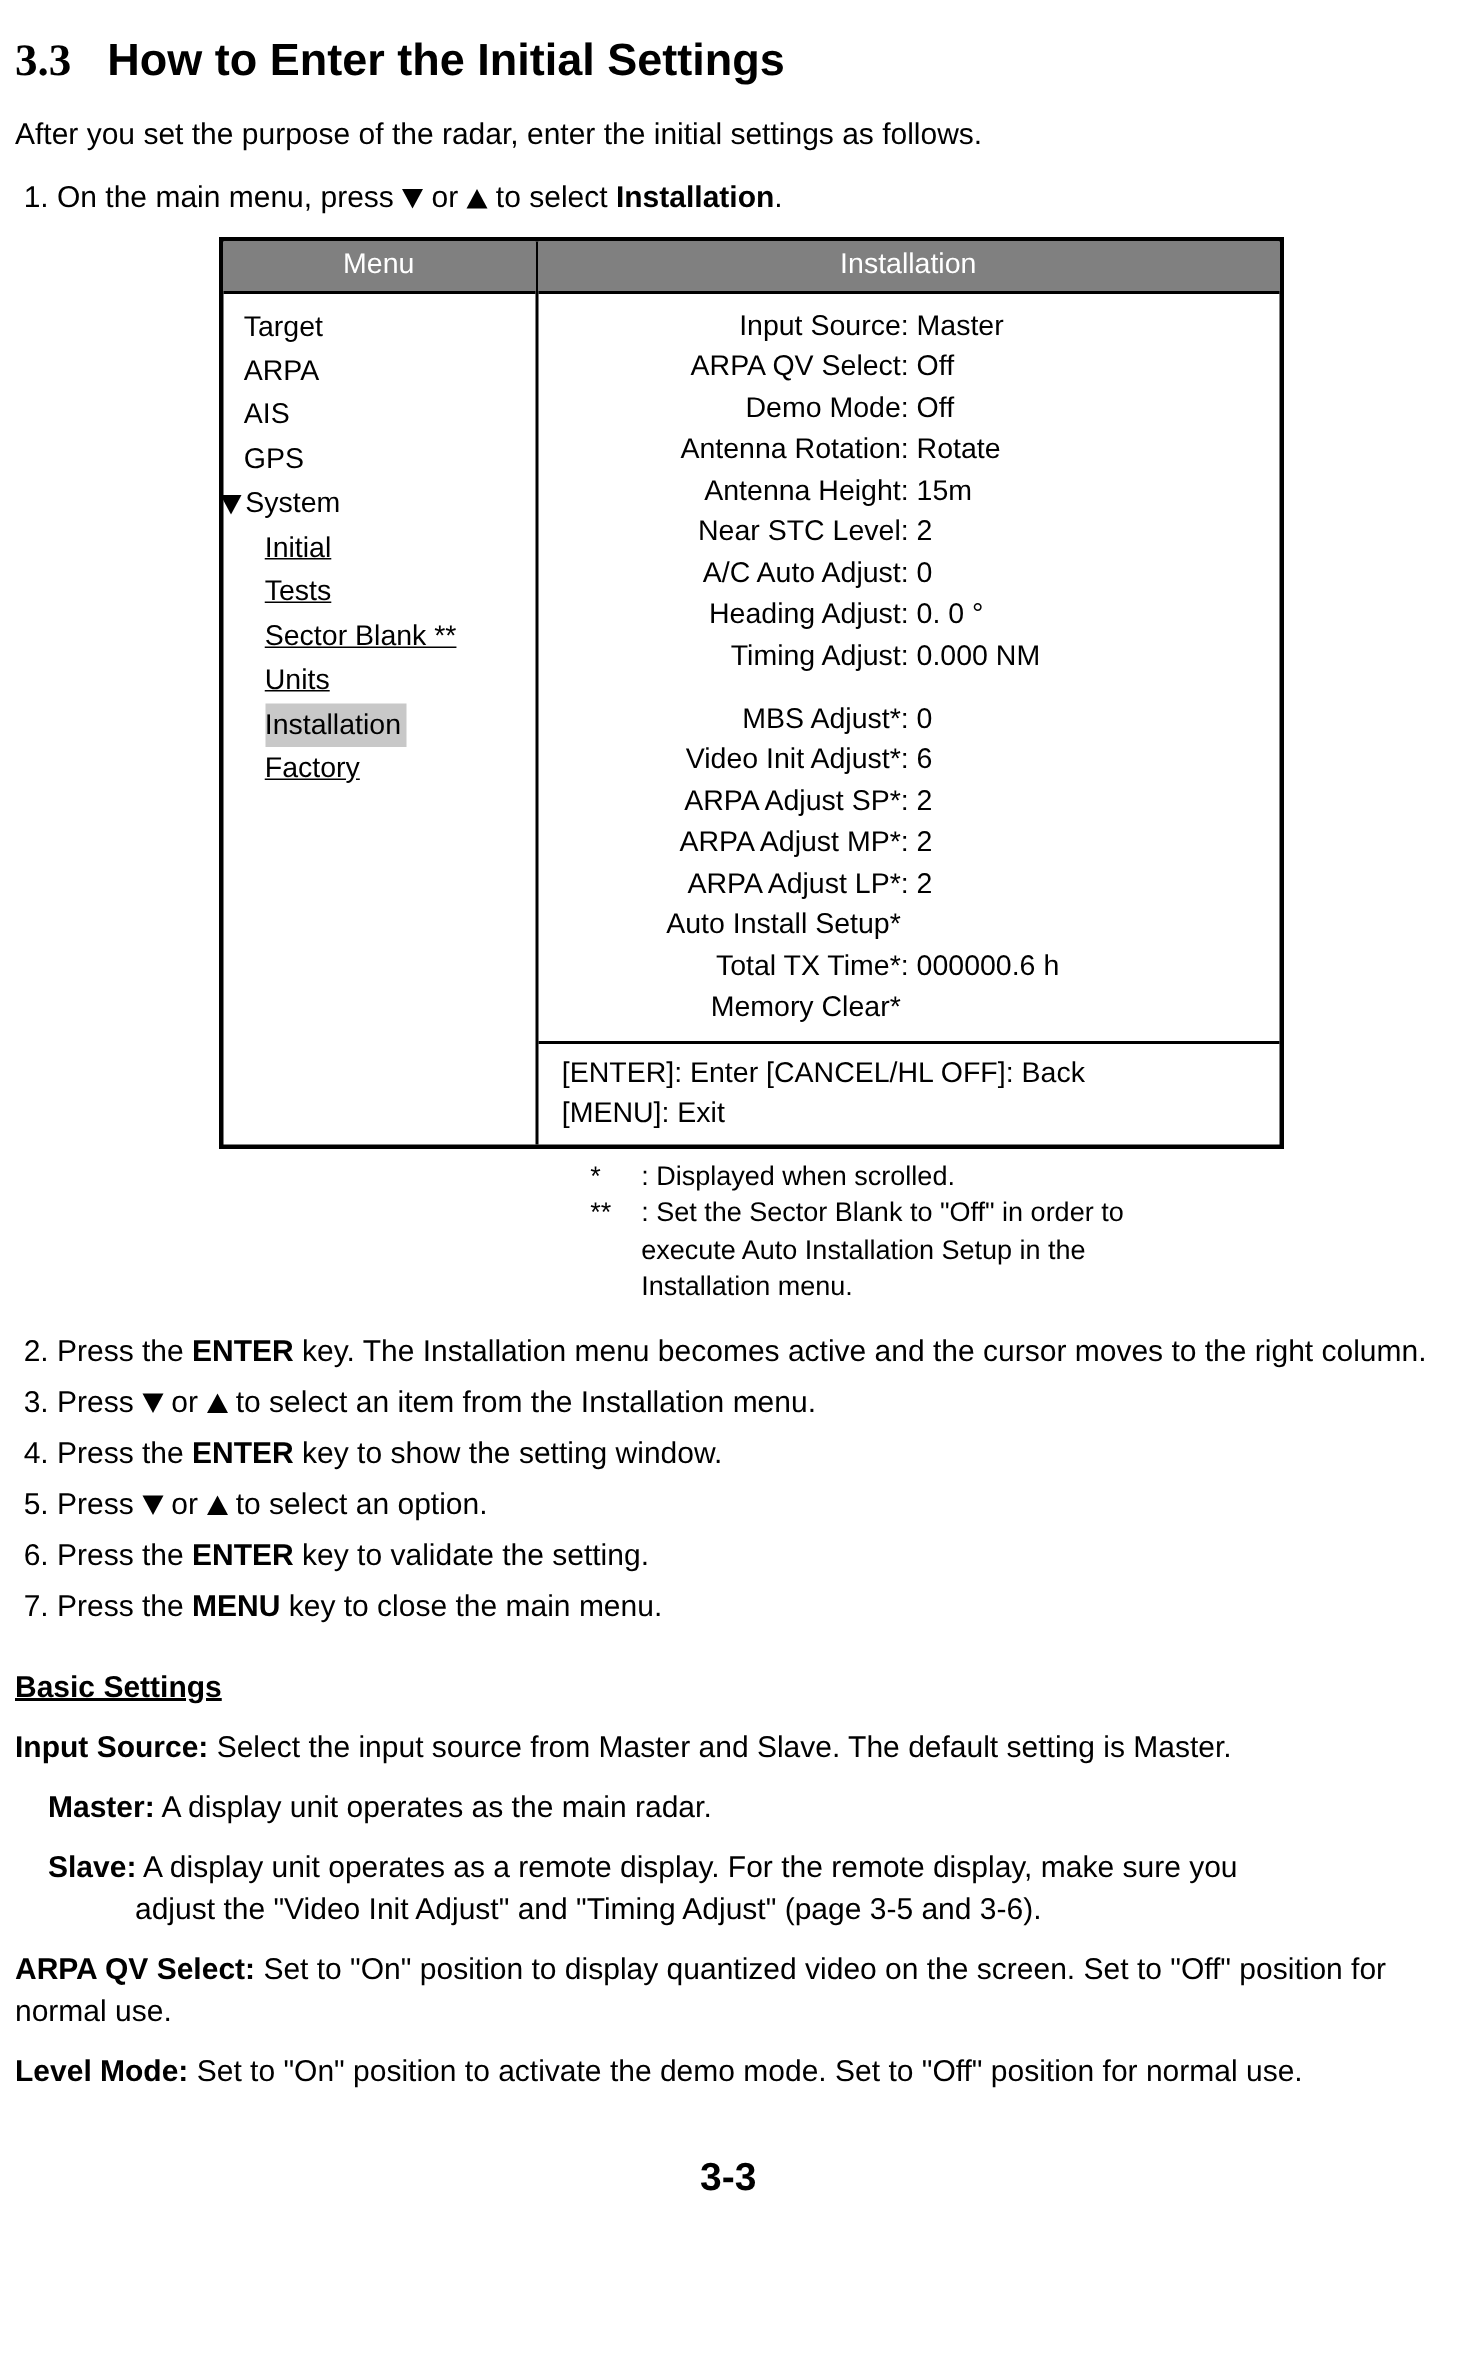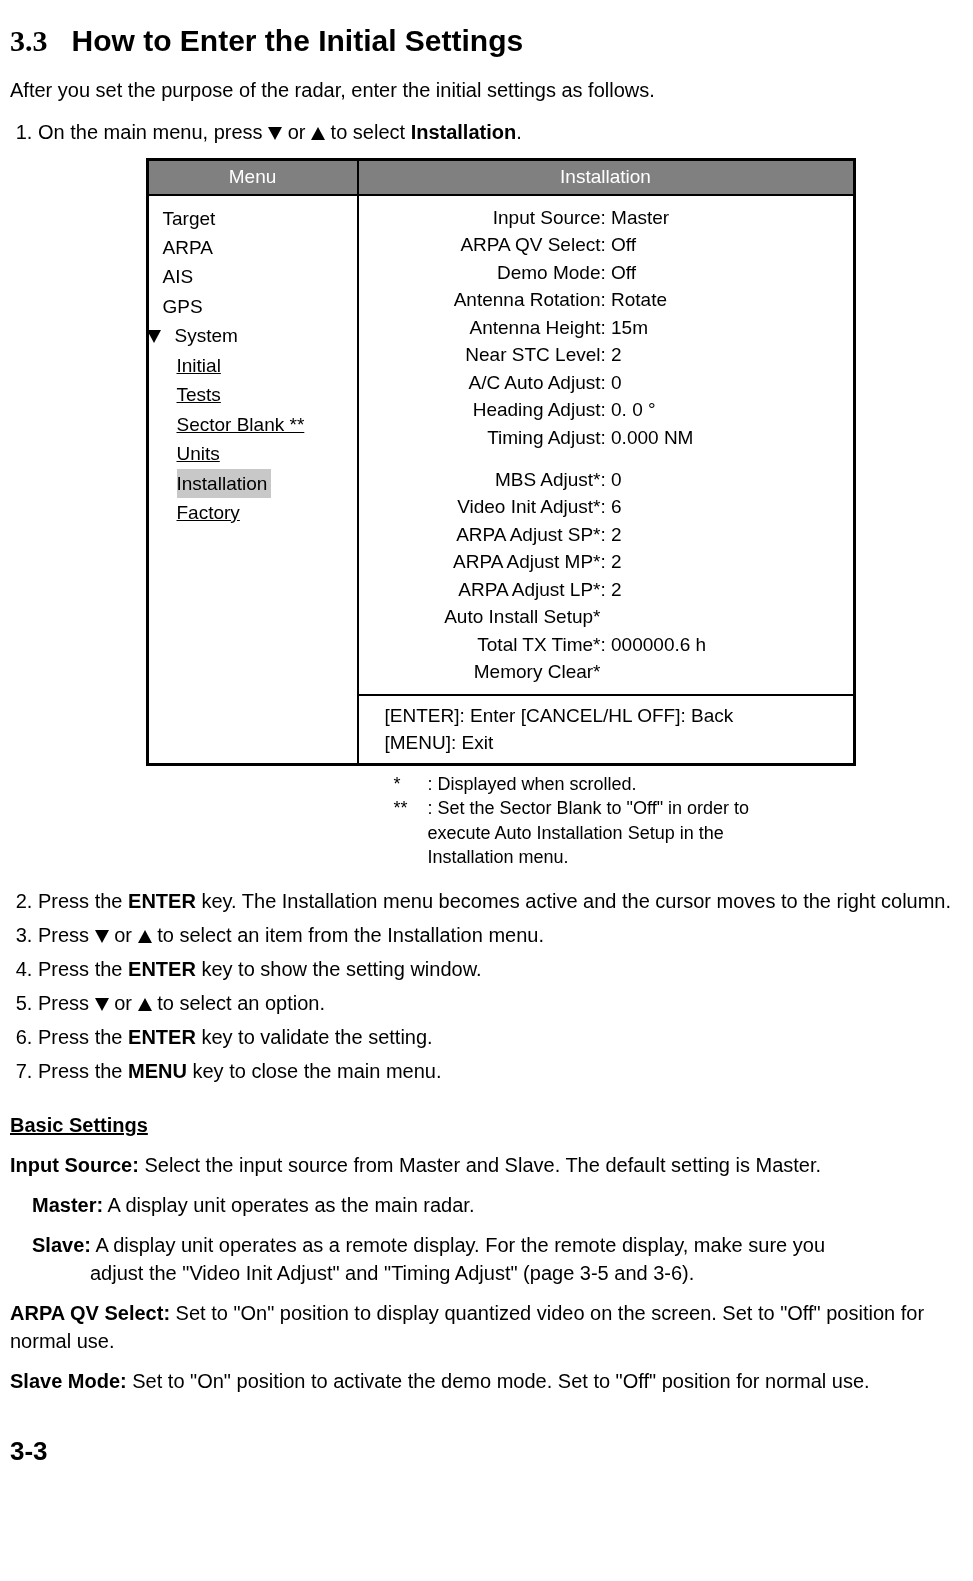--- a/index.html
+++ b/index.html
@@ -49,34 +49,34 @@
       padding: 3px 0;
       border-bottom: 2px solid #000;
       font-family: "Trebuchet MS", Arial, sans-serif;
     }
     .menu-items {
       padding: 8px 8px 8px 14px;
       line-height: 1.55;
       flex: 1;
     }
     .menu-items .sub { padding-left: 14px; text-decoration: underline; }
-    .menu-items .system-row { display:flex; align-items:center; gap:14px; }
+    .menu-items .system-row { display:flex; align-items:center; gap:3px; }
     .menu-items .highlight { background: #c8c8c8; display: inline-block; padding: 0 4px 0 0; }
     .install-list {
       padding: 8px 10px 8px 12px;
       flex: 1;
       text-align: right;
     }
     .install-list .row { display: flex; line-height: 1.45; }
     .install-list .lbl { width: 230px; }
     .install-list .val { }
     .install-list .spacer { height: 14px; }
     .hint-bar {
       border-top: 2px solid #000;
-      padding: 6px 26px;
+      padding: 6px 16px;
       line-height: 1.45;
     }
     .footnotes {
       margin: 6px 0 18px 248px;
       font-family: "Trebuchet MS", Arial, sans-serif;
       font-size: 18px;
       line-height: 1.35;
     }
     .footnotes .fn-line { display: flex; }
     .footnotes .fn-mark { width: 34px; }
@@ -84,21 +84,21 @@
     h3.sub-heading {
       font-size: 20px;
       font-weight: bold;
       text-decoration: underline;
       margin: 26px 0 12px 0;
     }
     .para { margin-bottom: 12px; }
     .indented { margin-left: 22px; }
     .indented-body { margin-left: 76px; }
     .page-num {
-      text-align: left;
+      text-align: center;
       font-weight: bold;
       font-size: 26px;
       margin-top: 38px;
       margin-right: 2px;
     }
     .tri {
       display: inline-block;
       width: 0; height: 0;
       vertical-align: middle;
     }
@@ -255,15 +255,15 @@
 
 <p class="para indented"><b>Master:</b><span> A display unit operates as the main radar.</span></p>
 
 <div class="para indented">
   <b>Slave:</b><span> A display unit operates as a remote display. For the remote display, make sure you</span>
   <div class="indented-body" style="margin-left:58px;">adjust the "Video Init Adjust" and "Timing Adjust" (page 3-5 and 3-6).</div>
 </div>
 
 <p class="para"><b>ARPA QV Select:</b><span> Set to "On" position to display quantized video on the screen. Set to "Off" position for normal use.</span></p>
 
-<p class="para"><b>Slave Mode:</b><span> Set to "On" position to activate the demo mode. Set to "Off" position for normal use.</span></p>
+<p class="para"><b>Level Mode:</b><span> Set to "On" position to activate the demo mode. Set to "Off" position for normal use.</span></p>
 
 <div class="page-num">3-3</div>
 
 </body></html>

